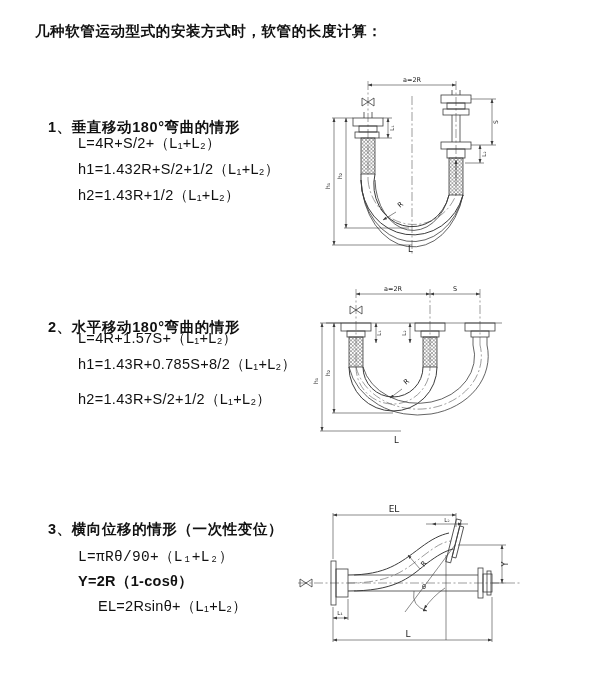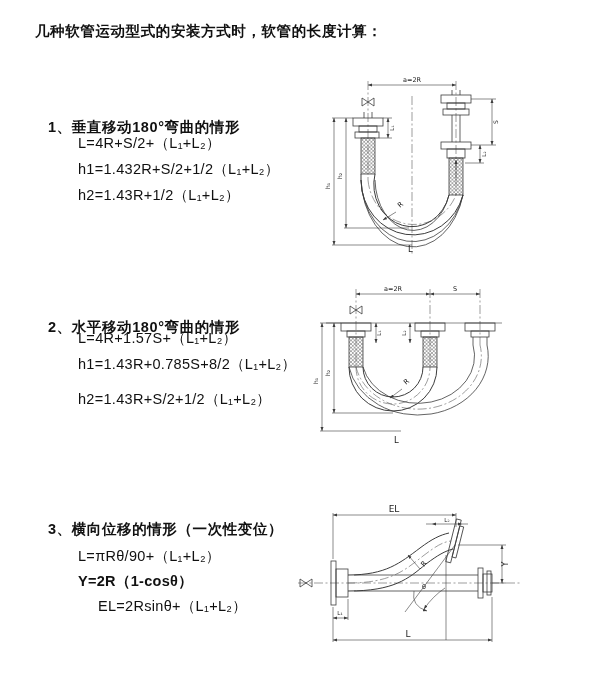--- a/index.html
+++ b/index.html
@@ -15,21 +15,21 @@
   .sec-heading{
     position:absolute;left:48px;font-size:14.5px;font-weight:700;
     letter-spacing:0.6px;white-space:nowrap;
   }
   .formula{
     position:absolute;left:78px;font-size:14.5px;font-weight:500;
     letter-spacing:0.3px;white-space:nowrap;
   }
   #h1-1{top:118px;} #f1-1{top:134px;} #f1-2{top:160px;} #f1-3{top:186px;}
   #h2-1{top:318px;} #f2-1{top:329px;text-align:center;} #f2-2{top:355px;} #f2-3{top:382px;margin-top:8px;}
-  #h3-1{top:520px;} #f3-1{top:547px;} #f3-2{top:572px;font-weight:bold;} #f3-3{top:597px;margin-left:20px;}
+  #h3-1{top:520px;} #f3-1{top:547px;font-family:Liberation Mono, monospace;} #f3-2{top:572px;font-weight:bold;} #f3-3{top:597px;margin-left:20px;}
   svg.diagram{position:absolute;overflow:visible;}
   #dia1{left:312px;top:68px;}
   #dia2{left:306px;top:281px;}
   #dia3{left:296px;top:495px;}
   svg .ln{stroke:#3c3c3c;stroke-width:0.8;fill:none;}
   svg .thick{stroke:#3c3c3c;stroke-width:1;fill:none;}
   svg .cl{stroke:#5a5a5a;stroke-width:0.6;fill:none;stroke-dasharray:9 2.5 2 2.5;}
   svg .dim{stroke:#3c3c3c;stroke-width:0.6;fill:none;}
   svg .braid{fill:url(#braidpat);stroke:#3c3c3c;stroke-width:0.8;}
   svg text{fill:#222;font-family:"DejaVu Sans","Liberation Sans",sans-serif;}

